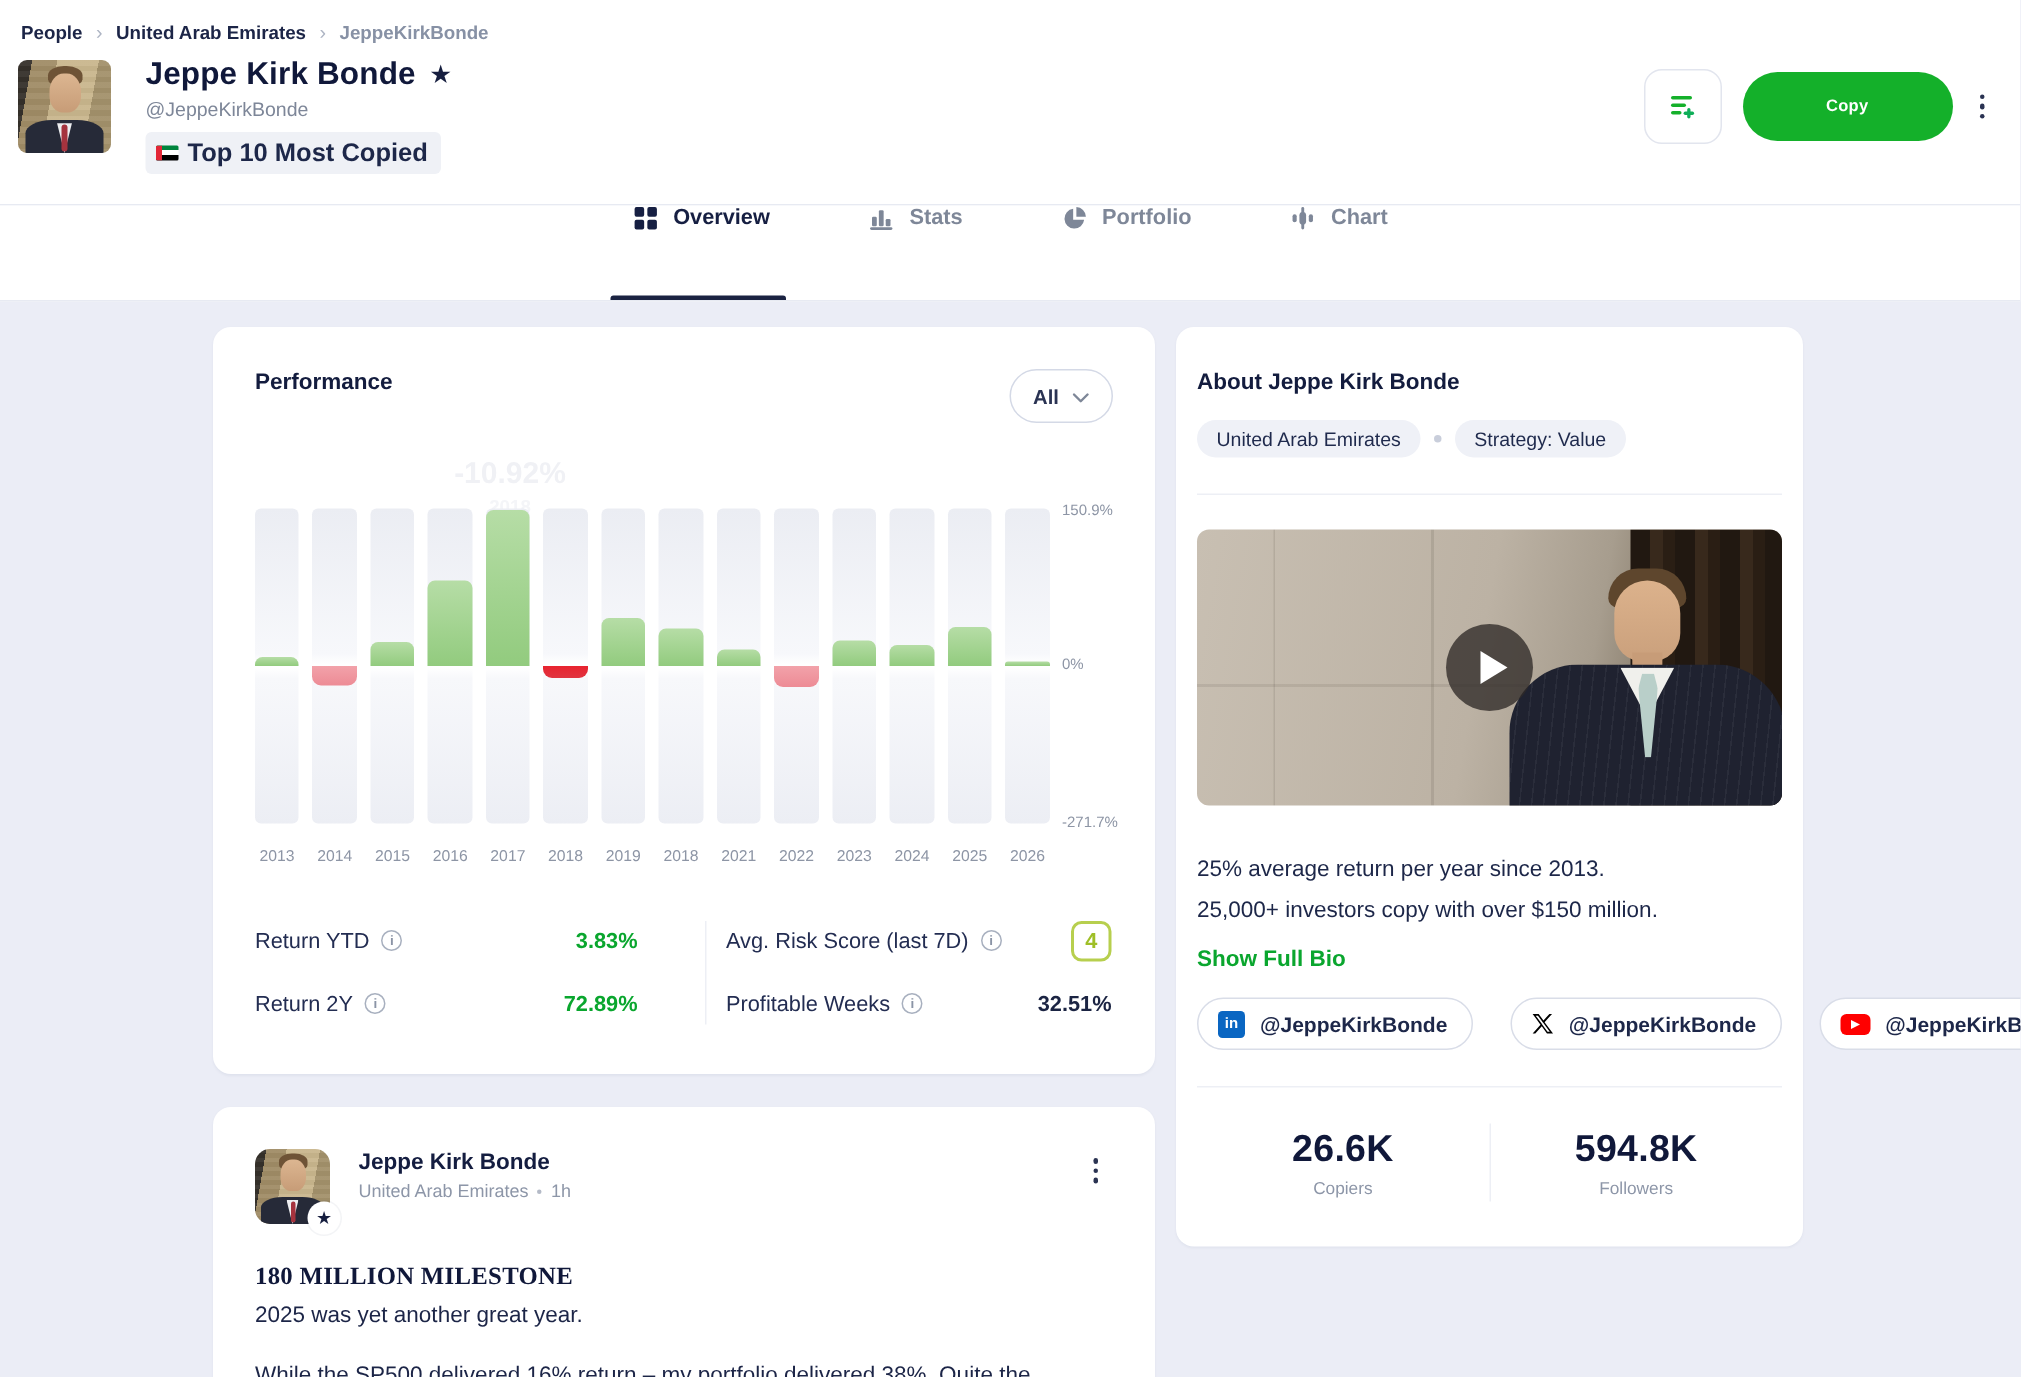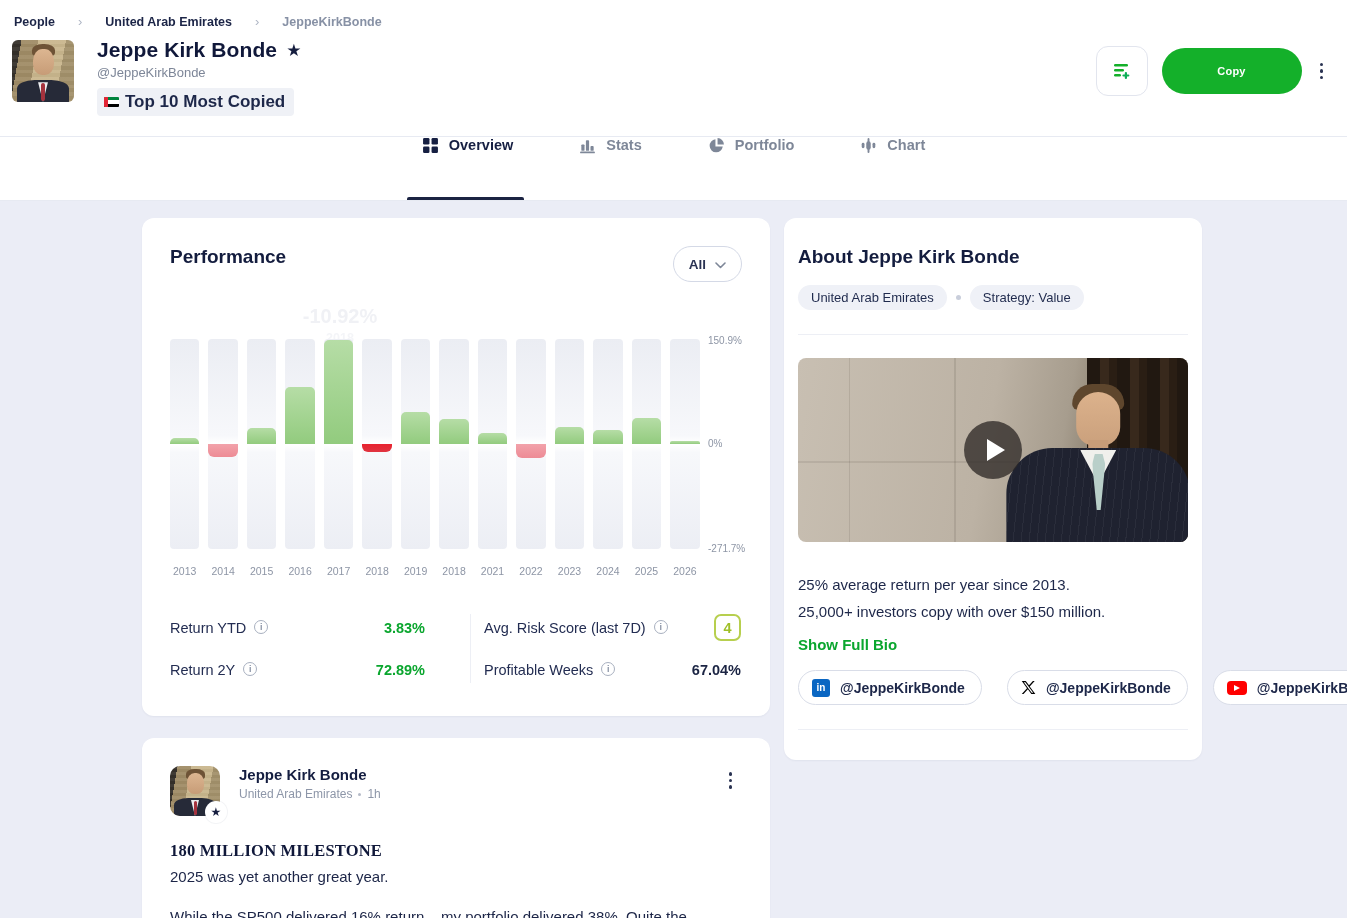--- a/index.html
+++ b/index.html
@@ -7,21 +7,21 @@
     --muted:#8b94a6; --soft-red:#f0959e; --hl-red:#e52e3b; --bar-green-a:#b6dda6; --bar-green-b:#92cb7e;
     --border:#e7eaf2; --chip:#eff1f7;
   }
   *{margin:0;padding:0;box-sizing:border-box;}
   body{
     width:1347px;height:918px;overflow:hidden;background:#ebedf6;
     font-family:"Liberation Sans","DejaVu Sans",sans-serif;color:var(--navy);
   }
   
   .topbar{background:#fff;border-bottom:1px solid var(--border);}
-  .crumbs{display:flex;align-items:center;gap:23px;padding:14px 0 2px 14px;font-size:12.5px;font-weight:700;}
+  .crumbs{display:flex;align-items:center;gap:9px;padding:14px 0 2px 14px;font-size:12.5px;font-weight:700;}
   .crumb{color:#1c2547;text-decoration:none;cursor:pointer;}
   .crumb.muted{color:#8791a5;font-weight:600;}
   .crumb-sep{color:#aeb5c4;font-size:13px;font-weight:400;}
   .profile-row{display:flex;align-items:flex-start;padding:7px 20px 20px 12px;}
   .mini-av{position:relative;overflow:hidden;border-radius:6px;background:linear-gradient(100deg,#35302a 0 13%,#a08c66 13% 36%,#c9b68d 36% 74%,#a3916b 74%);flex:0 0 auto;}
   .mini-av .orn{position:absolute;inset:0;background:repeating-linear-gradient(180deg,rgba(255,255,255,.10) 0 6%,rgba(0,0,0,.06) 6% 12%);opacity:.5;}
   .mini-av .hair{position:absolute;left:32%;top:6%;width:38%;height:22%;border-radius:45% 45% 30% 30%;background:#6e5336;}
   .mini-av .face{position:absolute;left:34%;top:14%;width:34%;height:42%;border-radius:45% 45% 42% 42%;background:linear-gradient(180deg,#dcb691,#c79c77);}
   .mini-av .suit{position:absolute;left:8%;bottom:-6%;width:84%;height:42%;border-radius:34% 34% 0 0;background:#262a38;}
   .mini-av .shirt{position:absolute;left:42%;bottom:0;width:16%;height:32%;background:#edeef0;clip-path:polygon(0 0,100% 0,50% 100%);}
@@ -47,21 +47,21 @@
   .tab.active{color:#161f42;}
   .tab.active::after{content:'';position:absolute;left:-15px;right:-11px;bottom:0;height:3px;background:#1b2342;border-radius:2px 2px 0 0;}
   
   .content{display:flex;gap:14px;padding:17px 145px 0 142px;}
   .col-left{width:628px;flex:0 0 auto;}
   .col-right{width:418px;flex:0 0 auto;}
   .card{background:#fff;border-radius:12px;box-shadow:0 1px 2px rgba(20,30,70,.05);}
   
   .perf-card{padding:28px 28px 33px;position:relative;}
   .perf-head{display:flex;justify-content:space-between;align-items:flex-start;}
-  .card-title{font-size:19px;font-weight:800;color:#131c3e;}
+  .card-title{font-size:15px;font-weight:800;color:#131c3e;}
   .range-pill{display:flex;align-items:center;gap:9px;height:36px;padding:0 15px;border:1px solid #d4d9e6;border-radius:18px;background:#fff;font-size:13.5px;font-weight:700;color:#2a3353;font-family:inherit;cursor:pointer;}
   .chart-wrap{position:relative;margin-top:57px;width:530px;}
   .chart-cols{position:relative;display:flex;gap:9.2px;height:210px;}
   .chart-column{position:relative;width:29.3px;height:100%;border-radius:4px;cursor:pointer;
     background:linear-gradient(180deg,#ebedf3 0%,#f7f8fb 46%,#fff 49.5%,#fff 50.5%,#f7f8fb 54%,#eceef4 100%);}
   .bar{position:absolute;left:0;right:0;}
   .bar.pos{bottom:50%;border-radius:5px 5px 0 0;background:linear-gradient(180deg,var(--bar-green-a),var(--bar-green-b));}
   .bar.pos.tiny{border-radius:2px 2px 0 0;}
   .bar.neg{top:50%;border-radius:0 0 6px 6px;background:linear-gradient(180deg,#f2a2aa,#ee8era);background:linear-gradient(180deg,#f2a2aa,#ed8b95);}
   .bar.neg.hl{background:linear-gradient(180deg,#e8232f,#e03440);}
@@ -333,21 +333,21 @@
                 <span>Avg. Risk Score (last 7D)</span>
                 <span class="info">i</span>
               </span>
               <span class="risk-box">4</span>
             </div>
             <div class="ps-row">
               <span class="ps-label">
                 <span>Profitable Weeks</span>
                 <span class="info">i</span>
               </span>
-              <span class="ps-value">67.04%</span>
+              <span class="ps-value">32.51%</span>
             </div>
           </div>
       </div>
     </section>
 
     <section class="card post-card">
       <div class="post-head">
         <div class="post-av-wrap">
           <div class="mini-av av-50">
             <div class="orn"></div>
@@ -432,15 +432,26 @@
           <button class="social-pill">
             <span>
               <span class="yt-ic">
                 <span class="yt-tri"></span>
               </span>
             </span>
             <span>@JeppeKirkBonde</span>
           </button>
         </div>
       <div class="hr"></div>
+      <div class="about-stats" id="about-stats">
+          <div class="as-block">
+            <div class="as-value">26.6K</div>
+            <div class="as-label">Copiers</div>
+          </div>
+          <div class="as-divider"></div>
+          <div class="as-block">
+            <div class="as-value">594.8K</div>
+            <div class="as-label">Followers</div>
+          </div>
+        </div>
     </section>
   </div>
 </main>
 
 </body></html>

